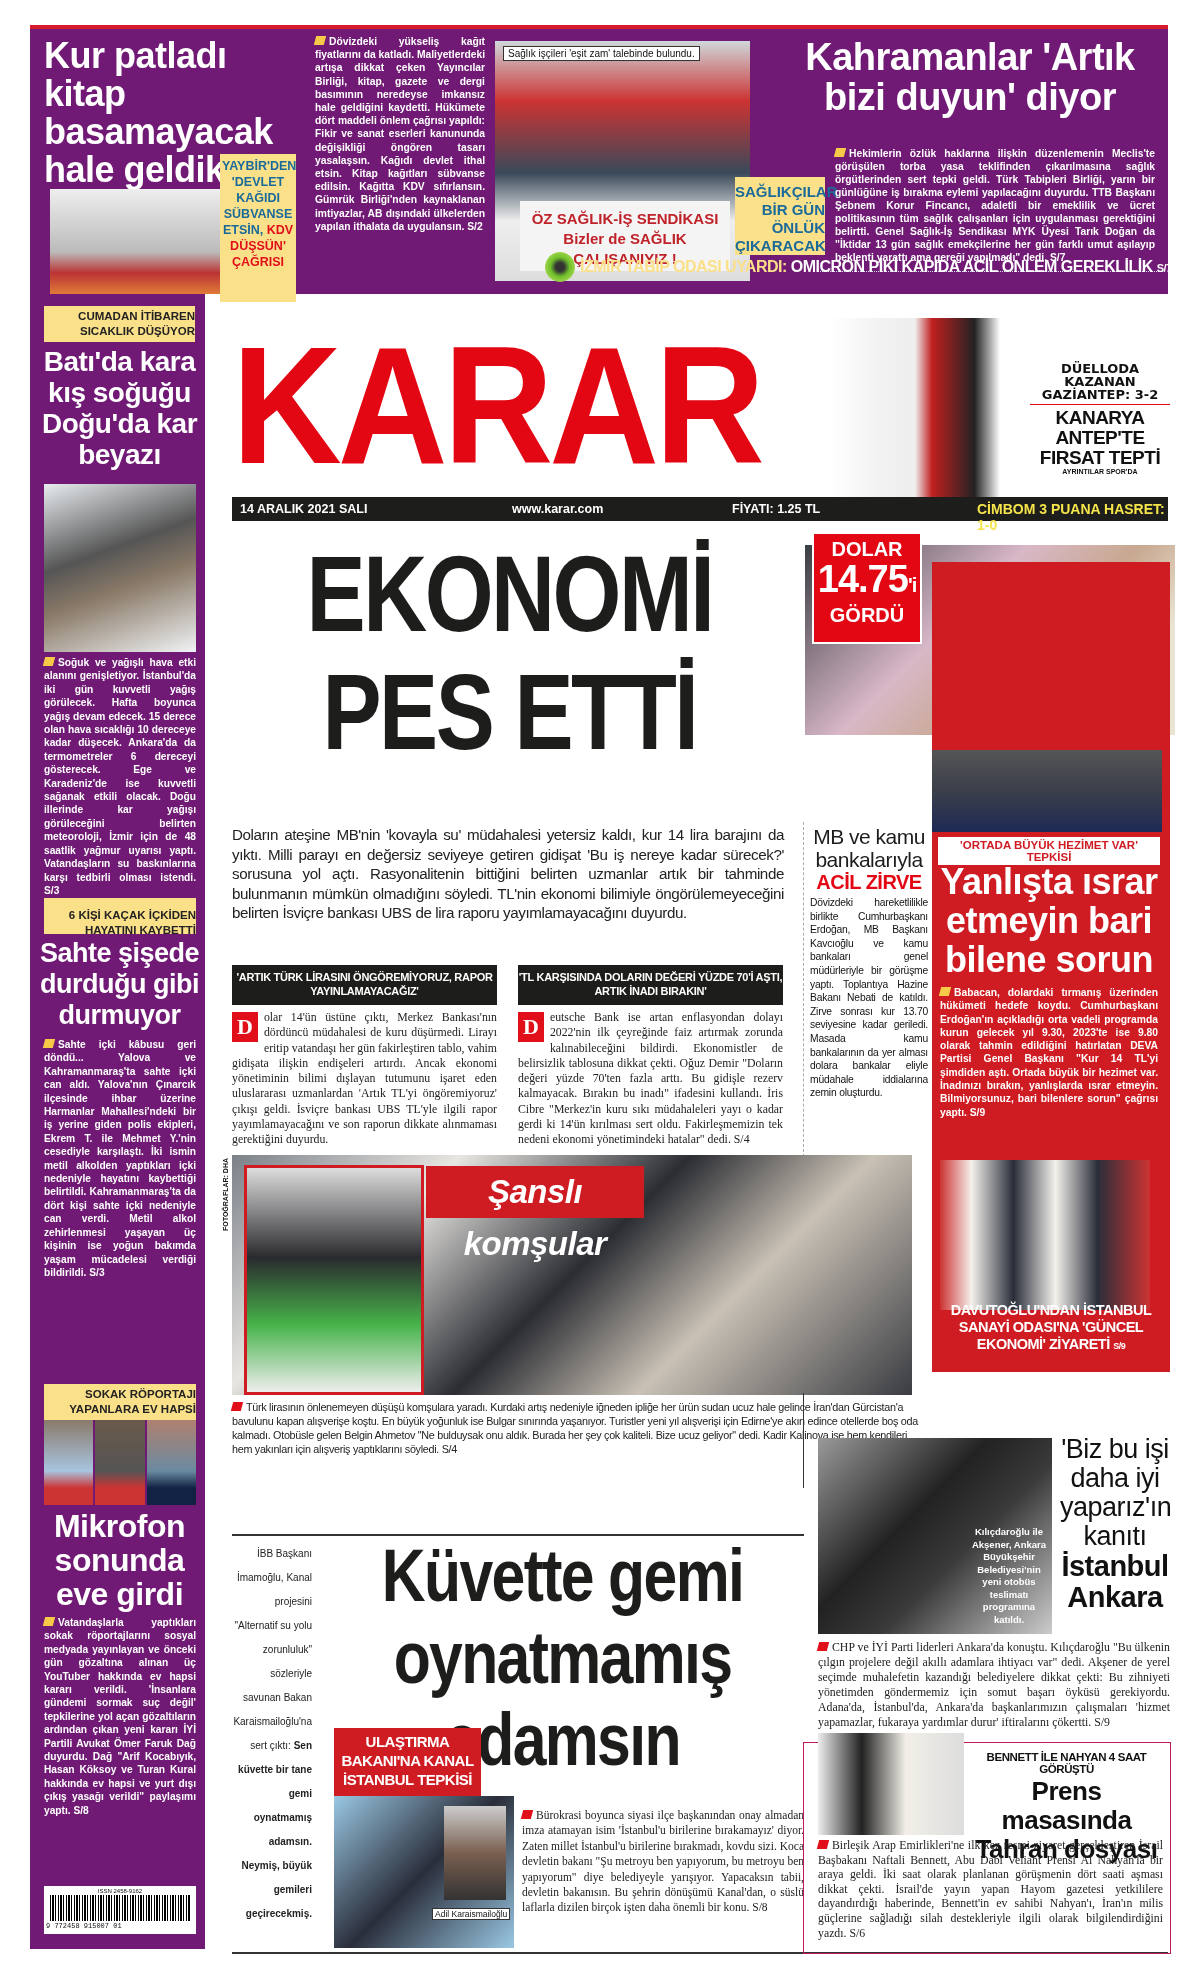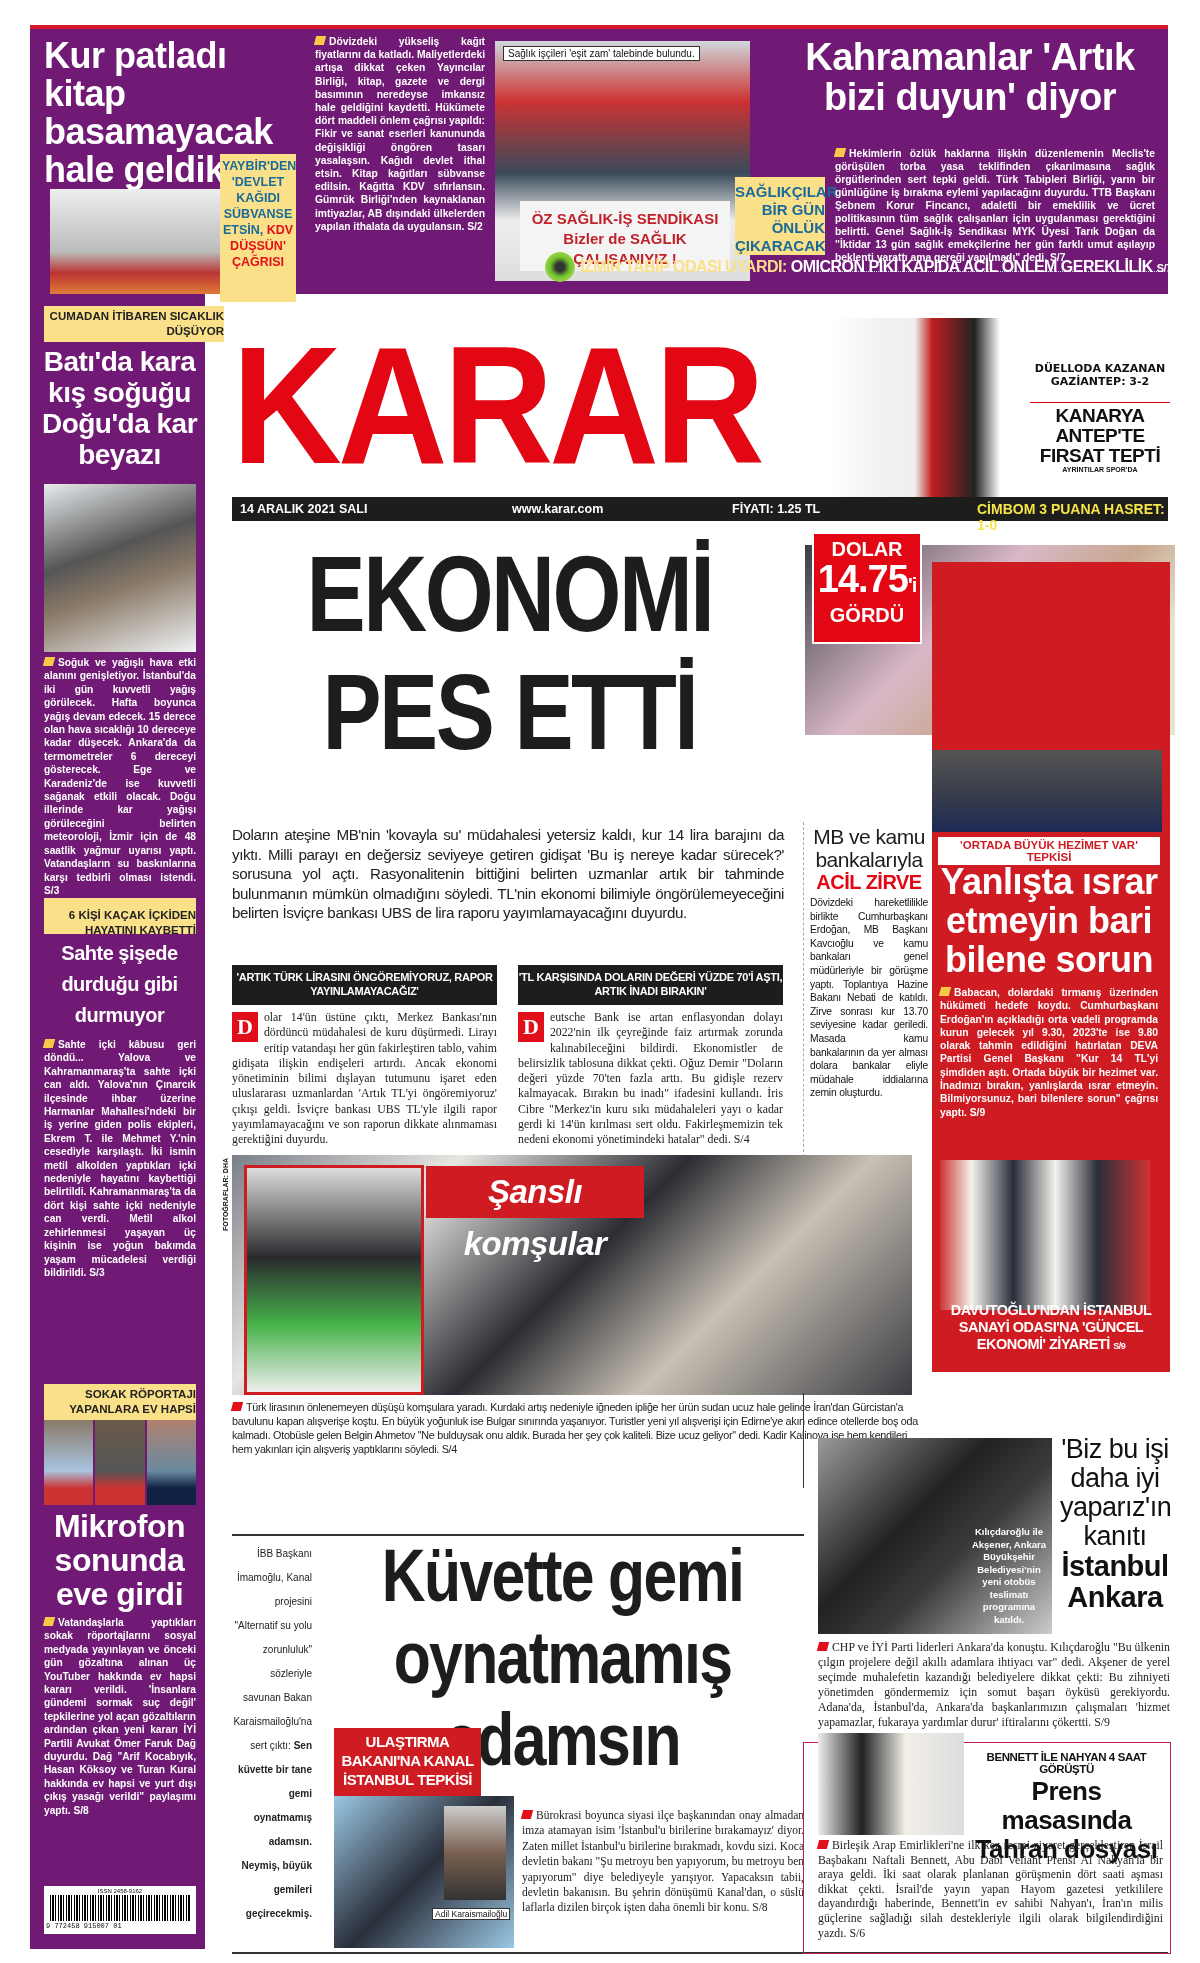--- a/index.html
+++ b/index.html
@@ -42,27 +42,27 @@
 </div>
 
 <div class="abs" style="left:545px;top:252px;width:30px;height:30px;border-radius:50%;background:radial-gradient(circle,#333 20%,#6fbf2a 45%,#9bd44a 70%,transparent 72%)"></div>
 <div class="abs cond" style="left:580px;top:258px;width:590px;font-size:16px;white-space:nowrap">
   <span style="color:#fbe08a">İZMİR TABİP ODASI UYARDI:</span>
   <span style="color:#fff">OMICRON PİKİ KAPIDA ACİL ÖNLEM GEREKLİLİK</span>
   <span style="color:#fff;font-size:11px">S/7</span>
 </div>
 
 <div class="abs blue" style="left:30px;top:294px;width:175px;height:1655px">
-  <div class="abs ybox" style="left:14px;top:12px;width:180px;height:36px;font-size:11.5px;line-height:15px;color:#222;padding-top:3px">CUMADAN İTİBAREN SICAKLIK DÜŞÜYOR</div>
+  <div class="abs ybox" style="left:14px;top:12px;width:151px;height:36px;font-size:11.5px;line-height:15px;color:#222;padding-top:3px">CUMADAN İTİBAREN SICAKLIK DÜŞÜYOR</div>
   <div class="abs cond white" style="left:8px;top:52px;width:163px;font-size:28px;line-height:31px;text-align:center">Batı'da kara kış soğuğu Doğu'da kar beyazı</div>
   <div class="abs photo" style="left:14px;top:190px;width:152px;height:168px;background:linear-gradient(160deg,#e8ecef,#555 40%,#8a7a68 60%,#f0f3f5)"></div>
   <div class="abs white just" style="left:14px;top:362px;width:152px;font-size:10.2px;line-height:13.4px;font-weight:bold"><span class="sq"></span><span>Soğuk ve yağışlı hava etki alanını genişletiyor. İstanbul'da iki gün kuvvetli yağış görülecek. Hafta boyunca yağış devam edecek. 15 derece olan hava sıcaklığı 10 dereceye kadar düşecek. Ankara'da da termometreler 6 dereceyi gösterecek. Ege ve Karadeniz'de ise kuvvetli sağanak etkili olacak. Doğu illerinde kar yağışı görüleceğini belirten meteoroloji, İzmir için de 48 saatlik yağmur uyarısı yaptı. Vatandaşların su baskınlarına karşı tedbirli olması istendi. S/3</span></div>
 
   <div class="abs ybox" style="left:14px;top:604px;width:152px;height:36px;font-size:11.5px;line-height:15px;color:#222;padding-top:10px">6 KİŞİ KAÇAK İÇKİDEN HAYATINI KAYBETTİ</div>
-  <div class="abs cond white" style="left:8px;top:644px;width:163px;font-size:20px;line-height:31px;text-align:center">Sahte şişede durduğu gibi durmuyor</div>
+  <div class="abs cond white" style="left:8px;top:644px;width:163px;font-size:27px;line-height:31px;text-align:center">Sahte şişede durduğu gibi durmuyor</div>
   <div class="abs white just" style="left:14px;top:744px;width:152px;font-size:10.2px;line-height:13.4px;font-weight:bold"><span class="sq"></span><span>Sahte içki kâbusu geri döndü... Yalova ve Kahramanmaraş'ta sahte içki can aldı. Yalova'nın Çınarcık ilçesinde ihbar üzerine Harmanlar Mahallesi'ndeki bir iş yerine giden polis ekipleri, Ekrem T. ile Mehmet Y.'nin cesediyle karşılaştı. İki ismin metil alkolden yaptıkları içki nedeniyle hayatını kaybettiği belirtildi. Kahramanmaraş'ta da dört kişi sahte içki nedeniyle can verdi. Metil alkol zehirlenmesi yaşayan üç kişinin ise yoğun bakımda yaşam mücadelesi verdiği bildirildi. S/3</span></div>
 
   <div class="abs ybox" style="left:14px;top:1090px;width:152px;height:36px;font-size:11.5px;line-height:15px;color:#222;padding-top:3px">SOKAK RÖPORTAJI YAPANLARA EV HAPSİ</div>
   <div class="abs" style="left:14px;top:1126px;width:152px;height:85px;display:flex;gap:2px">
     <div class="photo" style="flex:1;background:linear-gradient(180deg,#8a7a6a,#a8c4e0 60%,#c33 80%)"></div>
     <div class="photo" style="flex:1;background:linear-gradient(180deg,#6a5a4a,#555 60%,#c33 80%)"></div>
     <div class="photo" style="flex:1;background:linear-gradient(180deg,#b08070,#6a8aa0 60%,#124 80%)"></div>
   </div>
   <div class="abs cond white" style="left:8px;top:1215px;width:163px;font-size:32px;line-height:34px;text-align:center">Mikrofon sonunda eve girdi</div>
   <div class="abs white just" style="left:14px;top:1322px;width:152px;font-size:10.2px;line-height:13.4px;font-weight:bold"><span class="sq"></span><span>Vatandaşlarla yaptıkları sokak röportajlarını sosyal medyada yayınlayan ve önceki gün gözaltına alınan üç YouTuber hakkında ev hapsi kararı verildi. 'İnsanlara gündemi sormak suç değil' tepkilerine yol açan gözaltıların ardından çıkan yeni kararı İYİ Partili Avukat Ömer Faruk Dağ duyurdu. Dağ "Arif Kocabıyık, Hasan Köksoy ve Turan Kural hakkında ev hapsi ve yurt dışı çıkış yasağı verildi" paylaşımı yaptı. S/8</span></div>
@@ -70,21 +70,21 @@
   <div class="abs" style="left:14px;top:1592px;width:152px;height:48px;background:#fff;padding:2px">
     <div style="font-size:6px;text-align:center">ISSN 2458-9162</div>
     <div style="height:26px;margin:1px 4px;background:repeating-linear-gradient(90deg,#000 0 1px,#fff 1px 2px,#000 2px 4px,#fff 4px 5px,#000 5px 6px,#fff 6px 8px)"></div>
     <div style="font-size:7px;font-family:'Liberation Mono',monospace"><span>9 772458 915007</span> <span>01</span></div>
   </div>
 </div>
 
 <div class="abs" style="left:232px;top:322px;font-size:152px;line-height:150px;font-weight:900;color:#e30613;letter-spacing:-4px;font-family:'Liberation Sans',sans-serif;transform:scaleY(1.1);transform-origin:top">KARAR</div>
 <div class="abs photo" style="left:830px;top:318px;width:170px;height:180px;background:linear-gradient(90deg,transparent,#f2f2f2 30%,#eee 50%,#c02020 60%,#222 85%,transparent)"></div>
 <div class="abs" style="left:1030px;top:362px;width:140px;text-align:center">
-  <div style="font-family:'DejaVu Sans',sans-serif;font-weight:bold;font-size:11px;line-height:13px;border-bottom:1px solid #e30613;padding-bottom:14px">DÜELLODA KAZANAN GAZİANTEP: 3-2</div>
+  <div style="font-family:'DejaVu Sans',sans-serif;font-weight:bold;font-size:13px;line-height:13px;border-bottom:1px solid #e30613;padding-bottom:3px">DÜELLODA KAZANAN GAZİANTEP: 3-2</div>
   <div class="cond" style="font-size:19px;line-height:20px;margin-top:3px">KANARYA ANTEP'TE FIRSAT TEPTİ</div>
   <div style="font-size:7px;font-weight:bold">AYRINTILAR SPOR'DA</div>
 </div>
 <div class="abs" style="left:232px;top:497px;width:936px;height:24px;background:#1d1d1b;color:#fff;font-weight:bold;font-size:12.5px">
   <span class="abs" style="left:8px;top:5px">14 ARALIK 2021 SALI</span>
   <span class="abs" style="left:280px;top:5px">www.karar.com</span>
   <span class="abs" style="left:500px;top:5px">FİYATI: 1.25 TL</span>
   <span class="abs" style="left:745px;top:4px;color:#f5e44a;font-size:14px">CİMBOM 3 PUANA HASRET: 1-0</span>
 </div>
 

